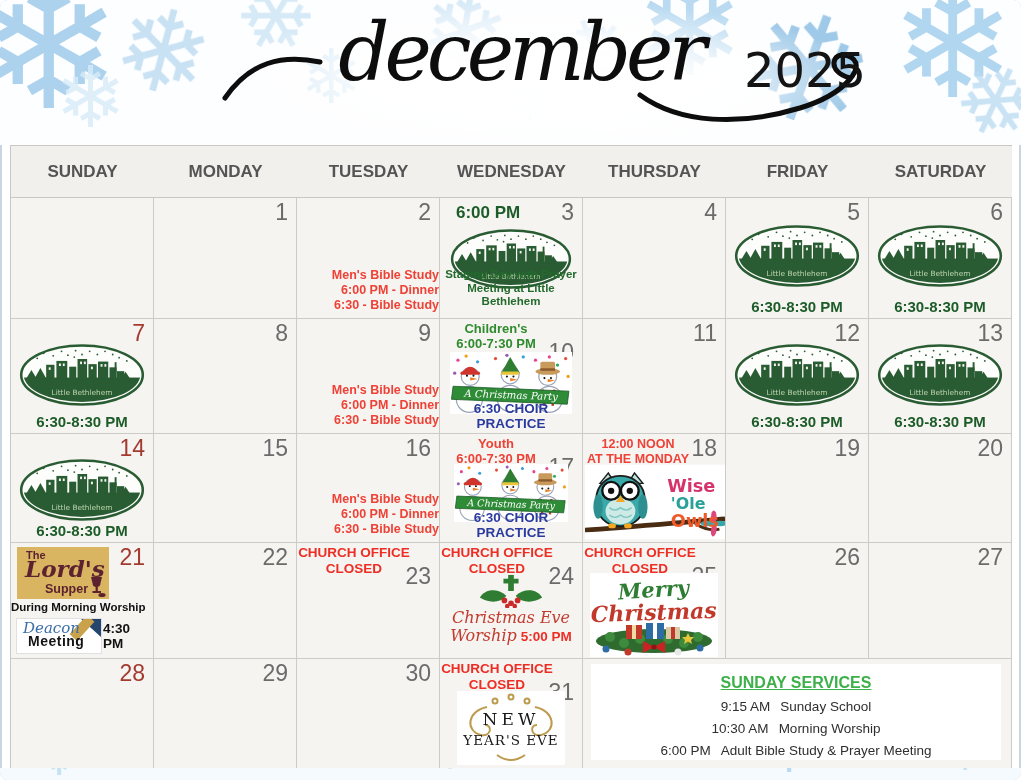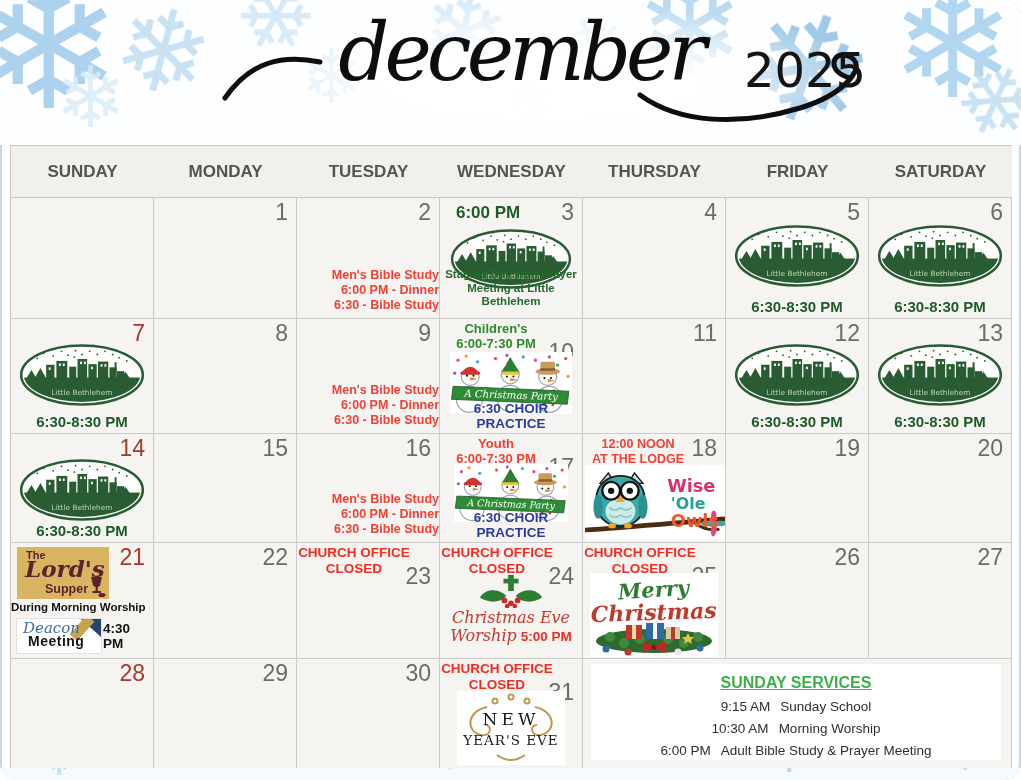--- a/index.html
+++ b/index.html
@@ -1,17 +1,17 @@
 <!DOCTYPE html>
 <html><head>
 <meta charset="utf-8">
 <style>
   html,body{margin:0;padding:0;}
   body{width:1021px;height:780px;font-family:"Liberation Sans","DejaVu Sans",sans-serif;background:#fff;}
-  .page{position:relative;width:1021px;height:780px;background:#fff;overflow:hidden;border-radius:16px;box-shadow:inset 0 0 0 2px #c9d6e2;}
+  .page{position:relative;width:1021px;height:780px;background:#fff;overflow:hidden;border-radius:8px;box-shadow:inset 0 0 0 2px #c9d6e2;}
 
   
   .band-top{position:absolute;left:0;top:0;width:1021px;height:145px;overflow:hidden;background:#fdfeff;}
   .band-bottom{position:absolute;left:0;top:768px;width:1021px;height:12px;overflow:hidden;background:#f4fafd;}
   .flake{position:absolute;line-height:1;filter:blur(.6px);}
   .flake::before{content:"\2744";}
   .f1{left:-25px;top:-40px;font-size:175px;color:#9fcaea;opacity:.85;}
   .f2{left:115px;top:-5px;font-size:115px;color:#c2def2;opacity:.9;transform:rotate(15deg);}
   .f3{left:55px;top:55px;font-size:85px;color:#d8ebf8;opacity:.8;}
   .f4{left:235px;top:-30px;font-size:95px;color:#cfe6f5;opacity:.85;transform:rotate(30deg);}
@@ -353,21 +353,21 @@
         </div>
         <svg class="party-img" viewBox="0 0 150 76">
             <use href="#sym-party"></use>
           </svg>
         <div class="choir">6:30 CHOIR PRACTICE</div>
       </div>
       <div class="cell r3">
         <span class="num">18</span>
         <div class="owl-head">
           <div>12:00 NOON</div>
-          <div>AT THE LODGE</div>
+          <div>AT THE MONDAY</div>
         </div>
         <svg class="owl-img" viewBox="0 0 150 80">
           <rect width="150" height="80" fill="#ffffff"></rect>
           <path d="M0,70 C40,68 100,62 150,58" stroke="#4a2c12" stroke-width="5" fill="none"></path>
           <path d="M118,63 q14,9 26,6" stroke="#4a2c12" stroke-width="3" fill="none"></path>
           <g>
             <path d="M16,20 l9,-11 7,11 Z" fill="#bfe5e0" stroke="#1e1e1e" stroke-width="1.5"></path>
             <path d="M46,20 l7,-11 9,11 Z" fill="#bfe5e0" stroke="#1e1e1e" stroke-width="1.5"></path>
             <rect x="12" y="12" width="52" height="54" rx="25" fill="#39a9a9" stroke="#1e1e1e" stroke-width="2"></rect>
             <ellipse cx="14" cy="45" rx="5" ry="13" fill="#2d8f8f"></ellipse>

